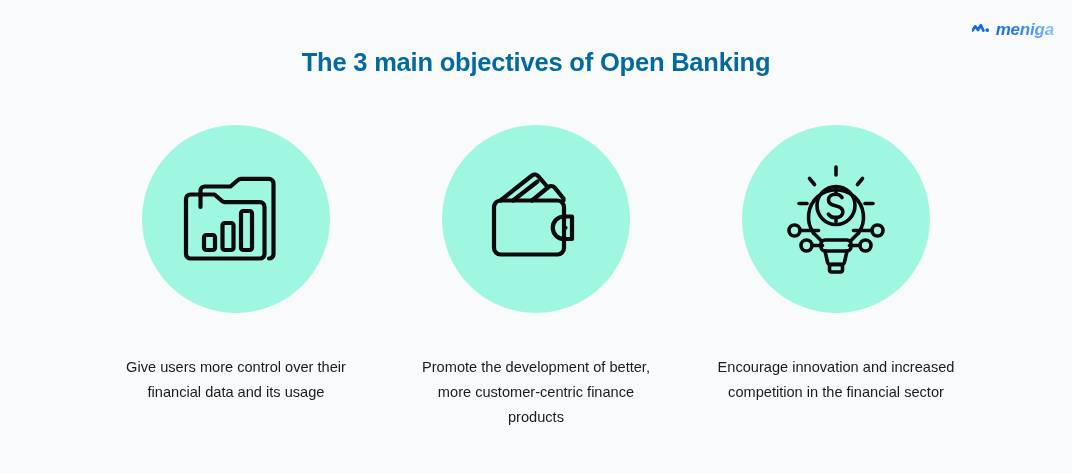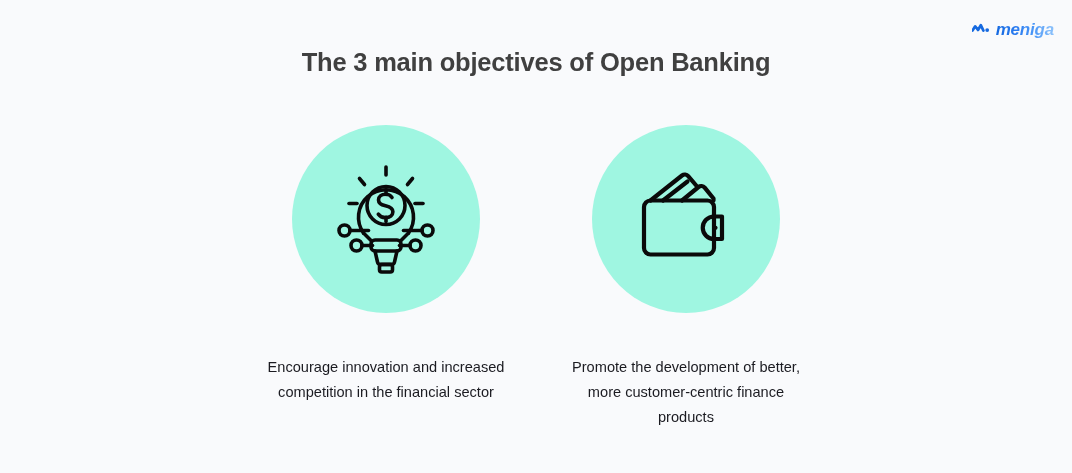--- a/index.html
+++ b/index.html
@@ -46,21 +46,21 @@
 
   
   .page-title {
     position: absolute;
     top: 48px;
     left: 0;
     width: 100%;
     text-align: center;
     font-size: 25.5px;
     font-weight: bold;
-    color: #404040;
+    color: #0369a1;
     letter-spacing: -0.2px;
   }
 
   
   .columns {
     position: absolute;
     top: 125px;
     left: 0;
     width: 100%;
     display: flex;
@@ -102,20 +102,58 @@
     <path d="M0.5 8.5 L3.2 4.3 L6.0 8.0 L8.8 3.2 L11.4 8.6" fill="none" stroke="#1569E0" stroke-width="2.7" stroke-linecap="round" stroke-linejoin="round"></path>
     <circle cx="15.2" cy="8.1" r="1.9" fill="#1569E0"></circle>
   </svg>
   <span class="brand-name">meniga</span>
 </div>
 
 <div class="page-title">The 3 main objectives of Open Banking</div>
 
 <div class="columns">
 
+  <div class="column">
+    <div class="icon-circle">
+      <svg width="112" height="112" viewBox="0 0 112 112" aria-hidden="true">
+        <g fill="none" stroke="#0A0A0A" stroke-width="4.2" stroke-linecap="round" stroke-linejoin="round">
+
+          <path d="M20.5 44 L20.5 27.5 a4 4 0 0 1 4 -4 L50.5 23.5 L58 17 a4.5 4.5 0 0 1 3 -1.2 L89 15.8 a4.5 4.5 0 0 1 4.5 4.5 L93.5 91 a4.5 4.5 0 0 1 -4.5 4.5"></path>
+
+          <path d="M10.5 95.5 a4.5 4.5 0 0 1 -4.5 -4.5 L6 36 a4.5 4.5 0 0 1 4.5 -4.5 L34.5 31.5 L42 38 a4.5 4.5 0 0 0 3 1.2 L80 39.2 a4.5 4.5 0 0 1 4.5 4.5 L84.5 91 a4.5 4.5 0 0 1 -4.5 4.5 Z"></path>
+
+          <rect x="24" y="72" width="11" height="15" rx="2.2"></rect>
+          <rect x="42.5" y="60" width="11" height="27" rx="2.2"></rect>
+          <rect x="61" y="48" width="11" height="39" rx="2.2"></rect>
+        </g>
+      </svg>
+    </div>
+    <div class="caption">Give users more control over their financial data and its usage</div>
+  </div>
+
+  <div class="column">
+    <div class="icon-circle">
+      <svg width="112" height="112" viewBox="0 0 112 112" aria-hidden="true">
+        <g fill="none" stroke="#0A0A0A" stroke-width="4.2" stroke-linecap="round" stroke-linejoin="round">
+
+          <path d="M20.5 37.5 L52 12.5 a4.5 4.5 0 0 1 6.2 0.6 L67.5 24"></path>
+          <path d="M33 37.5 L57.5 18.5"></path>
+
+          <path d="M52 37.5 L68.5 24 a4.5 4.5 0 0 1 6.2 0.6 L83.5 35.5 L83.5 37.5"></path>
+
+          <rect x="14" y="37.5" width="70" height="54" rx="6.5"></rect>
+
+          <path d="M84 53.5 L92 53.5 L92 76 L84 76"></path>
+          <path d="M84 53.5 a11.2 11.2 0 0 0 0 22.5"></path>
+          <circle cx="85.5" cy="64.8" r="2.1" fill="#0A0A0A" stroke="none"></circle>
+        </g>
+      </svg>
+    </div>
+    <div class="caption">Promote the development of better, more customer-centric finance products</div>
+  </div>
 
   <div class="column">
     <div class="icon-circle">
       <svg width="116" height="116" viewBox="0 0 116 116" aria-hidden="true">
         <g fill="none" stroke="#0A0A0A" stroke-width="3.6" stroke-linecap="round" stroke-linejoin="round">
 
           <line x1="58" y1="6" x2="58" y2="14"></line>
           <line x1="31.5" y1="17.5" x2="36.5" y2="23.5"></line>
           <line x1="84.5" y1="17.5" x2="79.5" y2="23.5"></line>
           <line x1="21" y1="42.5" x2="29" y2="42.5"></line>
@@ -143,34 +181,13 @@
 
           <rect x="43" y="79" width="30" height="11" rx="4"></rect>
           <path d="M47 90 L49.5 101 a3 3 0 0 0 3 2.4 L63.5 103.4 a3 3 0 0 0 3 -2.4 L69 90"></path>
           <rect x="51.5" y="103.5" width="13" height="7.5" rx="2.2"></rect>
         </g>
       </svg>
     </div>
     <div class="caption">Encourage innovation and increased competition in the financial sector</div>
   </div>
 
-  <div class="column">
-    <div class="icon-circle">
-      <svg width="112" height="112" viewBox="0 0 112 112" aria-hidden="true">
-        <g fill="none" stroke="#0A0A0A" stroke-width="4.2" stroke-linecap="round" stroke-linejoin="round">
-
-          <path d="M20.5 37.5 L52 12.5 a4.5 4.5 0 0 1 6.2 0.6 L67.5 24"></path>
-          <path d="M33 37.5 L57.5 18.5"></path>
-
-          <path d="M52 37.5 L68.5 24 a4.5 4.5 0 0 1 6.2 0.6 L83.5 35.5 L83.5 37.5"></path>
-
-          <rect x="14" y="37.5" width="70" height="54" rx="6.5"></rect>
-
-          <path d="M84 53.5 L92 53.5 L92 76 L84 76"></path>
-          <path d="M84 53.5 a11.2 11.2 0 0 0 0 22.5"></path>
-          <circle cx="85.5" cy="64.8" r="2.1" fill="#0A0A0A" stroke="none"></circle>
-        </g>
-      </svg>
-    </div>
-    <div class="caption">Promote the development of better, more customer-centric finance products</div>
-  </div>
-
 </div>
 
 </body></html>

